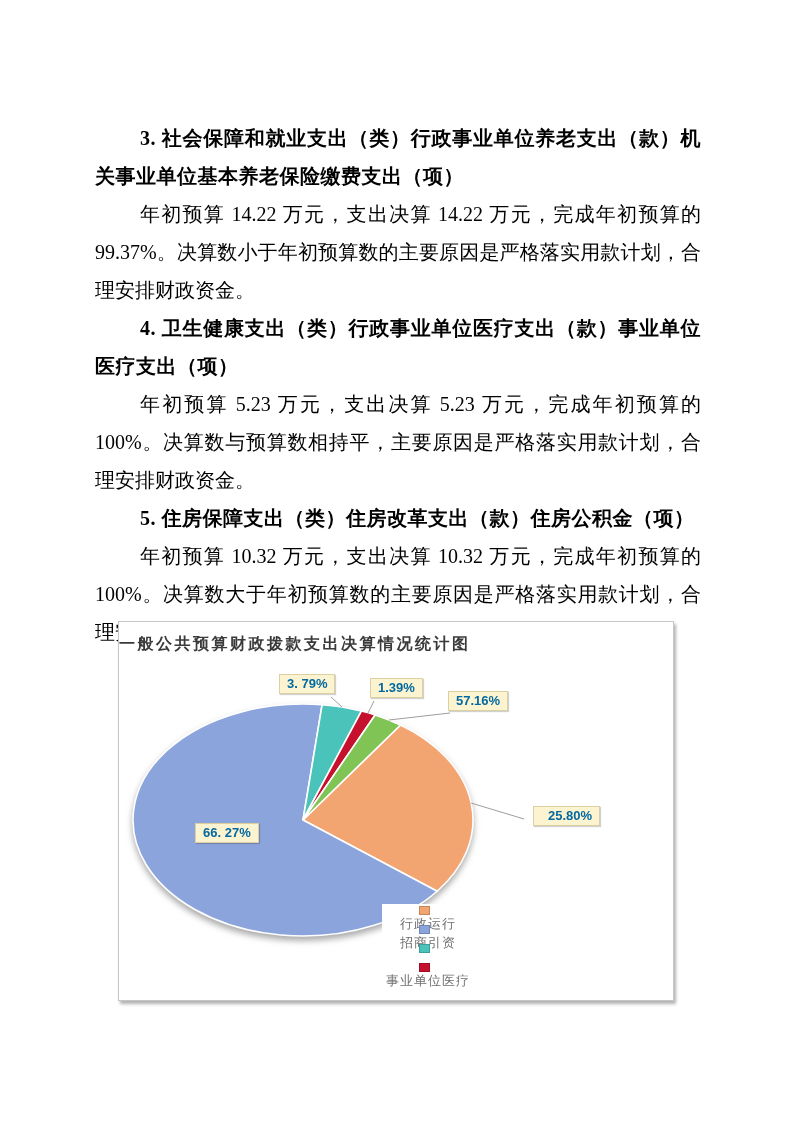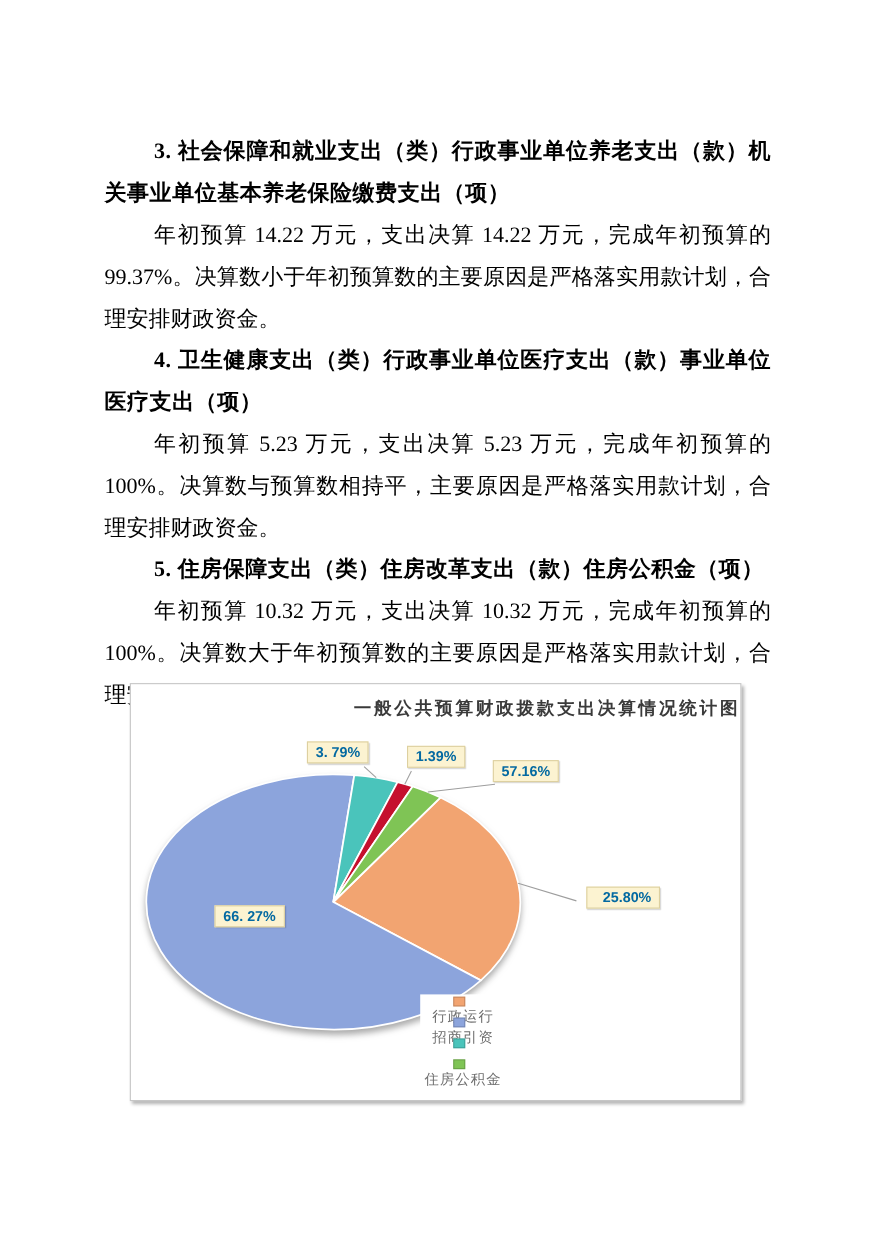--- a/index.html
+++ b/index.html
@@ -40,21 +40,21 @@
     background: #ffffff;
     border: 1px solid #c6c6c6;
     box-shadow: 2px 3px 3px rgba(0,0,0,0.30);
     font-family: "Liberation Sans", "DejaVu Sans", sans-serif;
   }
   .chart-title {
     position: absolute;
     top: 12px;
     left: 0;
     width: 100%;
-    text-align: right;
+    text-align: left;
     font-size: 16px;
     font-weight: 600;
     letter-spacing: 2.5px;
     color: #3a3a3a;
   }
   .pie-svg {
     position: absolute;
     left: 0;
     top: 0;
     width: 554px;
@@ -141,19 +141,19 @@
           <span class="legend-text">行政运行</span>
         </div>
         <div class="legend-row">
           <span class="legend-swatch" style="background: rgb(140, 164, 220);"></span>
           <span class="legend-text">招商引资</span>
         </div>
         <div class="legend-row">
           <span class="legend-swatch" style="background: rgb(74, 196, 187);"></span>
         </div>
         <div class="legend-row">
-          <span class="legend-swatch" style="background: rgb(127, 196, 85);"></span>
-          <span class="legend-text">住房公积金</span>
+          <span class="legend-swatch" style="background: rgb(197, 16, 46);"></span>
+          <span class="legend-text">事业单位医疗</span>
         </div>
       </div>
   </div>
 
 </div>
 
 </body></html>

